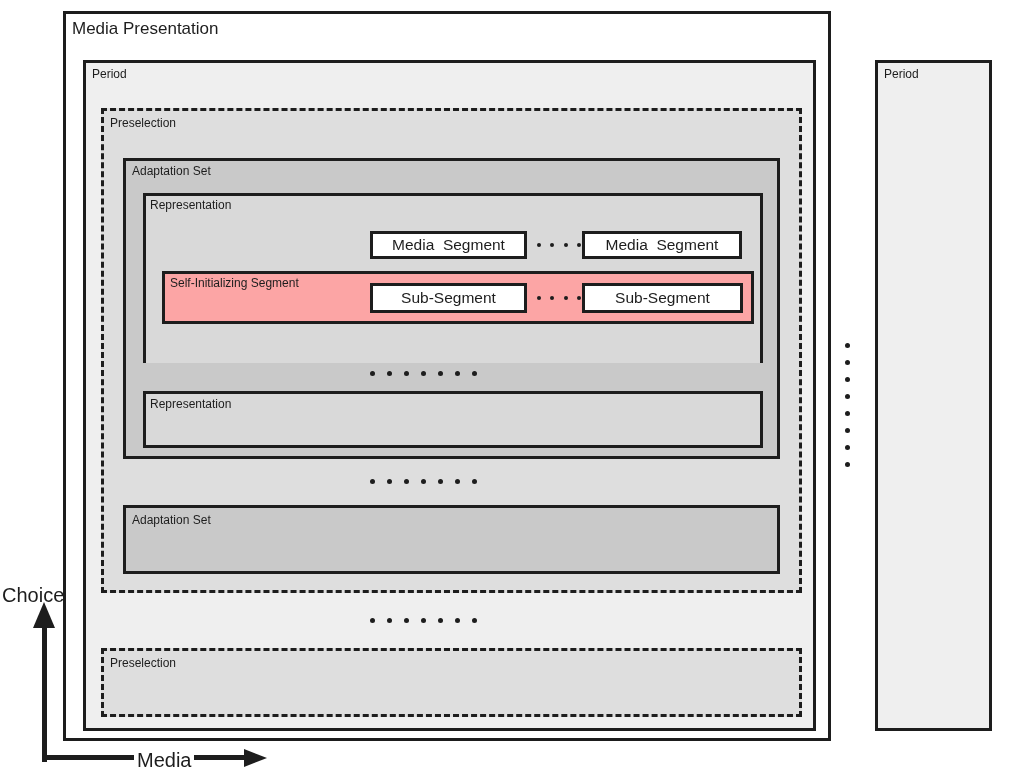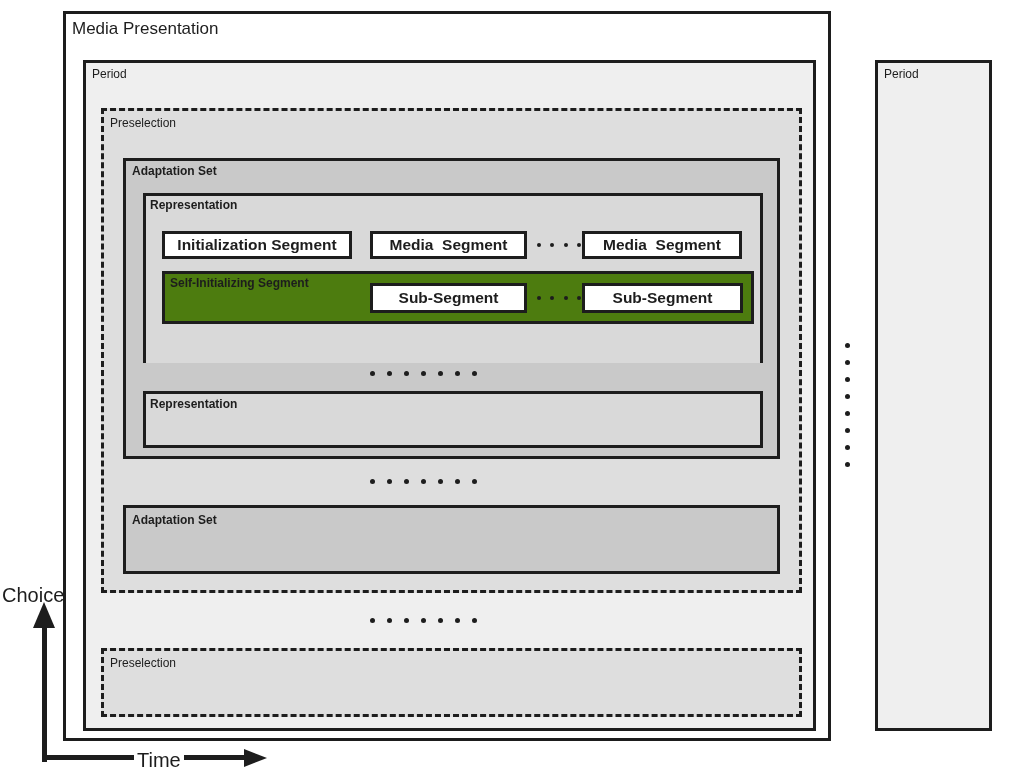--- a/index.html
+++ b/index.html
@@ -10,23 +10,23 @@
   .box{position:absolute;box-sizing:border-box;}
   .solid{border:3px solid #1d1d1d;}
   .dashed{border:3px dashed #1d1d1d;}
   .lbl{position:absolute;white-space:pre;line-height:1.15;}
   .lbl-lg{font-size:17px;}
   .lbl-md{font-size:12px;}
   
   .mp-fill{background:#ffffff;}
   .period-fill{background:#efefef;}
   .presel-fill{background:#dedede;}
-  .adapt-fill{background:#c9c9c9;font-weight:bold;}
+  .adapt-fill{background:#c9c9c9;}
   .rep-fill{background:#d9d9d9;}
-  .selfinit-fill{background:#4d7c0f;}
+  .selfinit-fill{background:#fca5a5;}
   .subrep-fill{background:#f1f1f1;}
   
   .seg{
     position:absolute;box-sizing:border-box;border:3px solid #1d1d1d;background:#ffffff;
     display:flex;align-items:center;justify-content:center;
     font-size:15.5px;white-space:pre;
   }
   
   .subrep{
     position:absolute;left:-3px;right:-3px;bottom:0;height:36px;box-sizing:border-box;
@@ -68,23 +68,20 @@
 
       <div class="box dashed presel-fill" style="left:15px;top:45px;width:701px;height:485px;">
         <div class="lbl lbl-md" style="left:6px;top:6px;">Preselection</div>
 
         <div class="box solid adapt-fill" style="left:19px;top:47px;width:657px;height:301px;">
           <div class="lbl lbl-md" style="left:6px;top:4px;">Adaptation Set</div>
 
           <div class="box solid rep-fill" style="left:17px;top:32px;width:620px;height:170px;border-bottom:none;">
             <div class="lbl lbl-md" style="left:4px;top:3px;">Representation</div>
 
-            <div class="seg" style="left:16px;top:35px;width:190px;height:28px;">
-              <span>Initialization Segment</span>
-            </div>
             <div class="seg" style="left:224px;top:35px;width:157px;height:28px;">
               <span>Media  Segment</span>
             </div>
             <div class="dots-h dots-sm" style="left:391px;top:35px;width:44px;height:28px;">
                 <span class="dot"></span>
                 <span class="dot"></span>
                 <span class="dot"></span>
                 <span class="dot"></span>
               </div>
             <div class="seg" style="left:436px;top:35px;width:160px;height:28px;">
@@ -168,16 +165,16 @@
     <div class="box solid period-fill" style="left:809px;top:46px;width:117px;height:671px;">
       <div class="lbl lbl-md" style="left:6px;top:5px;">Period</div>
     </div>
   </div>
 
   <div class="axis-label" style="left:2px;top:584px;">Choice</div>
   <div class="arrow-up" style="left:33px;top:602px;"></div>
   <div class="shaft" style="left:42px;top:626px;width:5px;height:136px;"></div>
 
   <div class="shaft" style="left:42px;top:755px;width:203px;height:5px;"></div>
-  <div class="axis-label time-label" style="left:134px;top:749px;">Time</div>
+  <div class="axis-label time-label" style="left:134px;top:749px;">Media</div>
   <div class="arrow-right" style="left:244px;top:749px;"></div>
 
 </div>
 
 </body></html>

